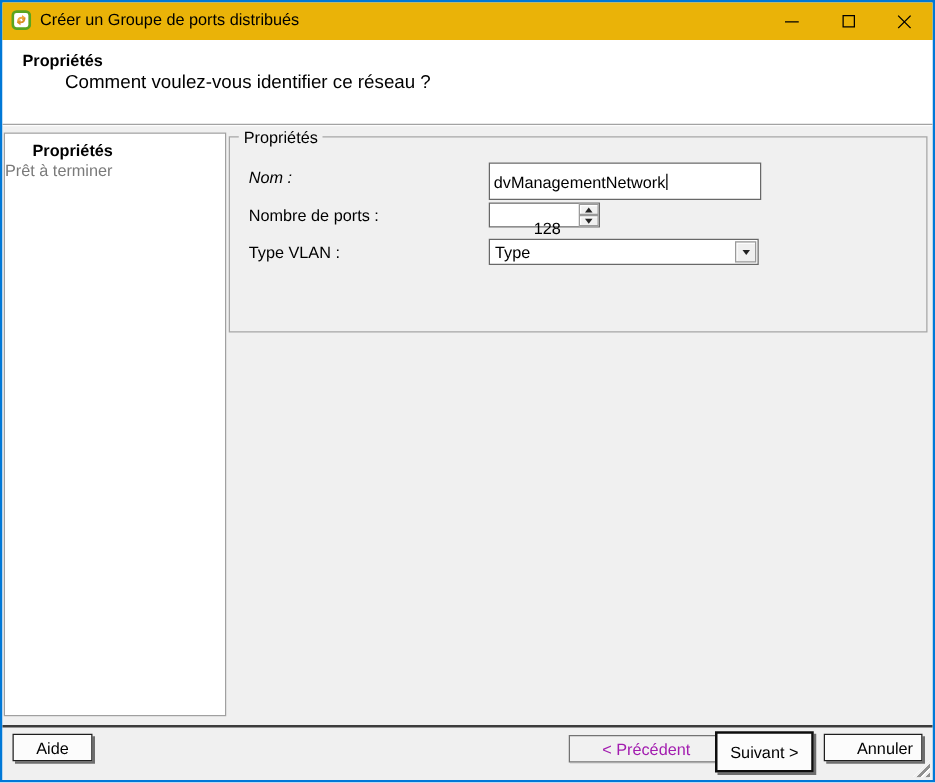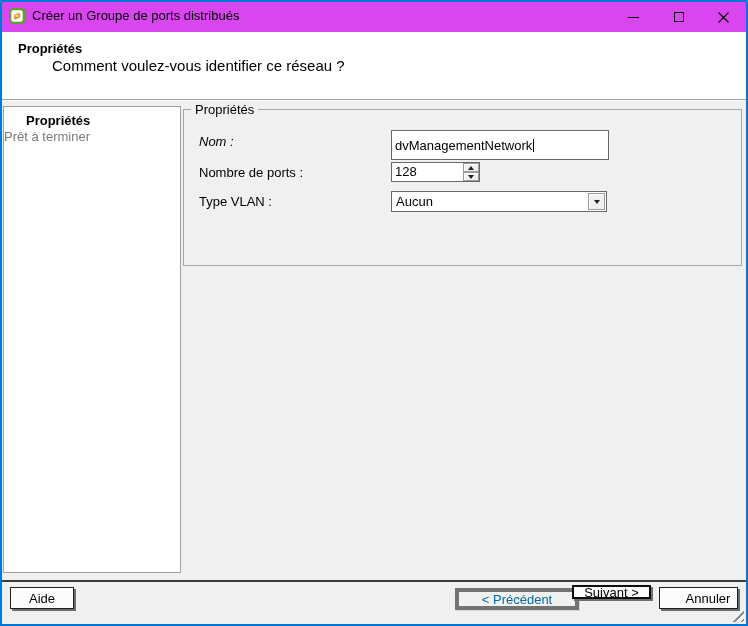--- a/index.html
+++ b/index.html
@@ -5,21 +5,21 @@
   * { box-sizing: border-box; margin: 0; padding: 0; }
   html, body { width: 748px; height: 626px; overflow: hidden; }
   body { font-family: "Liberation Sans", sans-serif; font-size: 13px; color: #000; }
 
   .window {
     position: relative; width: 748px; height: 626px;
     background: #ffffff; border: 2px solid #0078d7;
   }
 
   
-  .titlebar { position: absolute; left: 0; top: 0; right: 0; height: 30px; background: #d946ef; }
+  .titlebar { position: absolute; left: 0; top: 0; right: 0; height: 30px; background: #eab308; }
   .app-icon { position: absolute; left: 7px; top: 6px; width: 16px; height: 16px; }
   .win-title { position: absolute; left: 30px; top: 0; height: 30px; line-height: 28px; font-size: 13px; white-space: nowrap; }
   .caption-buttons { position: absolute; right: 0; top: 0; height: 30px; display: flex; }
   .cap-btn { width: 45px; height: 30px; display: flex; align-items: center; justify-content: center; }
   .glyph-min { width: 11px; height: 1px; background: #000; }
   .glyph-max { width: 10px; height: 10px; border: 1px solid #000; background: transparent; }
 
   
   .header { position: absolute; left: 0; top: 30px; right: 0; height: 68px; background: #fff; }
   .header-title { position: absolute; left: 16px; top: 9px; font-weight: bold; font-size: 13px; }
@@ -57,21 +57,21 @@
     position: absolute; left: 207px; top: 20px; width: 218px; height: 30px;
     background: #fff; border: 1px solid #686868;
     display: flex; align-items: center; padding: 0 3px; overflow: hidden;
   }
   .caret { width: 1px; height: 13px; background: #000; margin-left: 1px; flex: 0 0 auto; }
 
   .spinbox {
     position: absolute; left: 207px; top: 52px; width: 89px; height: 20px;
     background: #fff; border: 1px solid #686868; display: flex;
   }
-  .spin-value { flex: 1; padding: 1px 3px; font-size: 13px; }
+  .spin-value { flex: 1; padding: 12px 3px; font-size: 13px; margin-left: 32px; }
   .spin-buttons { width: 16px; display: flex; flex-direction: column; }
   .spin-btn {
     flex: 1; background: #f0f0f0; border: 1px solid #9a9a9a;
     box-shadow: inset 1px 1px 0 #ffffff;
     display: flex; align-items: center; justify-content: center;
   }
   .tri-up   { width: 0; height: 0; border-left: 3px solid transparent; border-right: 3px solid transparent; border-bottom: 4px solid #222; }
   .tri-down { width: 0; height: 0; border-left: 3px solid transparent; border-right: 3px solid transparent; border-top: 4px solid #222; }
 
   .combobox {
@@ -89,23 +89,23 @@
   
   .footer-sep { position: absolute; left: 0; right: 0; top: 578px; height: 2px; background: #3c3c3c; }
   .btn {
     position: absolute; height: 22px; background: #fcfcfc;
     border: 1px solid #1e1e1e; box-shadow: 2px 2px 0 #6e6e6e;
     font-family: "Liberation Sans", sans-serif; font-size: 13px; color: #000;
     display: flex; align-items: center; justify-content: center; white-space: nowrap;
   }
   .btn-help   { left: 8px;   top: 585px; width: 64px; }
   .btn-back   { left: 453px; top: 586px; width: 124px;
-                color: #0369a1; border: 4px solid #737373; background: #f1f1f1;
+                color: #a21caf; border: 1px solid #737373; background: #f1f1f1;
                 box-shadow: 1px 1px 0 #d7d7d7; }
-  .btn-next   { left: 570px; top: 583px; width: 79px; height: 14px;
+  .btn-next   { left: 570px; top: 583px; width: 79px; height: 33px;
                 border: 2px solid #0d0d0d; }
   .btn-cancel { left: 657px; top: 585px; width: 79px; padding-left: 19px; }
 
   .resize-grip {
     position: absolute; right: 2px; bottom: 2px; width: 14px; height: 14px;
     clip-path: polygon(100% 0, 100% 100%, 0 100%);
     background: repeating-linear-gradient(135deg, #f0f0f0 0 2px, #8f8f8f 2px 4px, #ffffff 4px 5px);
   }
 </style>
 </head>
@@ -166,21 +166,21 @@
           <div class="tri-up"></div>
         </div>
         <div class="spin-btn">
           <div class="tri-down"></div>
         </div>
       </div>
     </div>
 
     <div class="field-label lbl-vlan">Type VLAN :</div>
     <div class="combobox">
-      <span class="combo-value">Aucun</span>
+      <span class="combo-value">Type</span>
       <div class="combo-btn">
         <div class="tri-down"></div>
       </div>
     </div>
   </div>
 
   <div class="footer-sep"></div>
   <button class="btn btn-help">Aide</button>
   <button class="btn btn-back" disabled="">&lt; Précédent</button>
   <button class="btn btn-next">Suivant &gt;</button>

